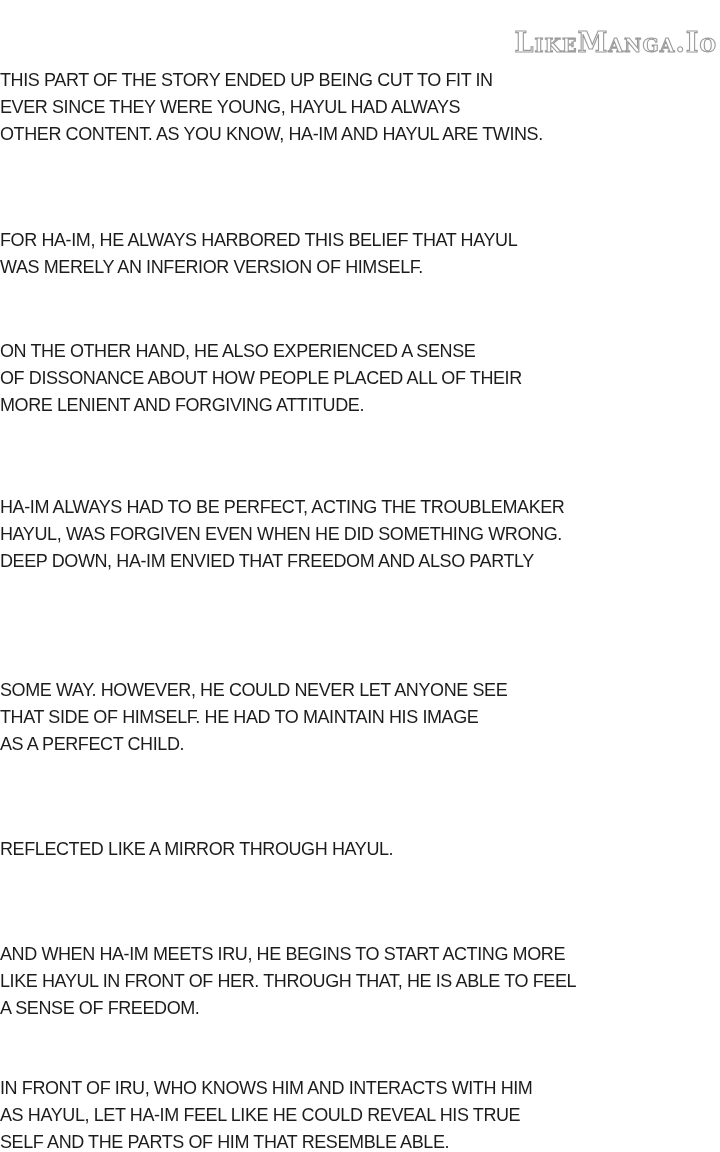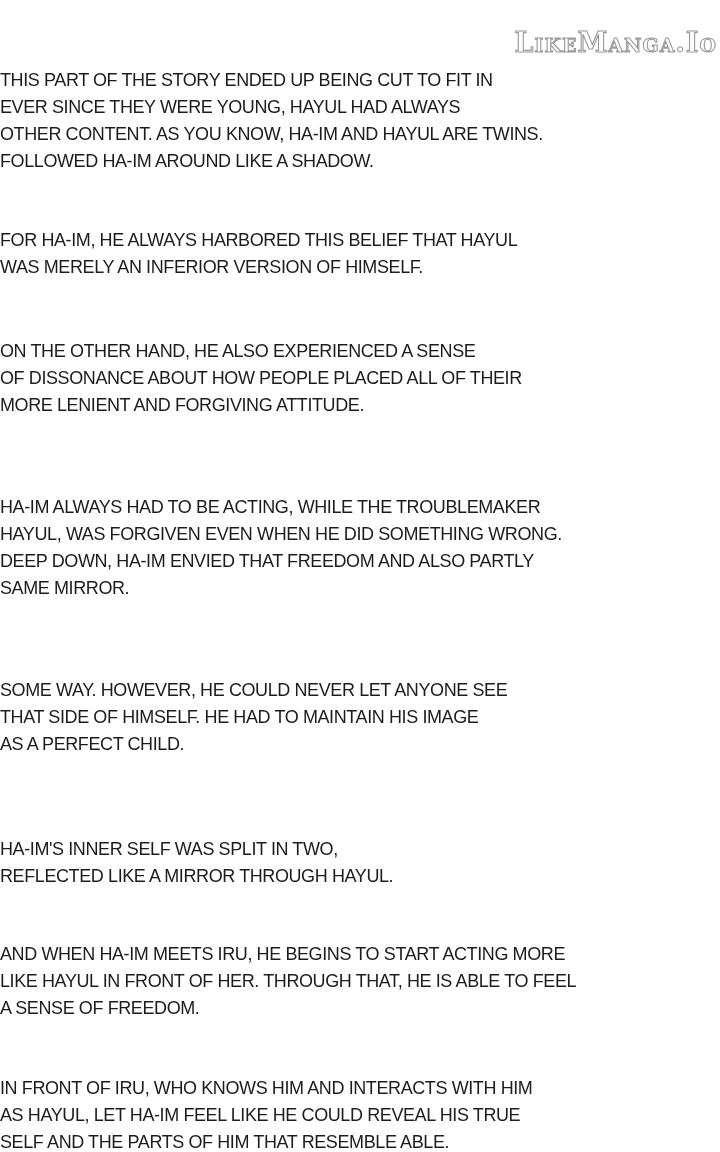--- a/index.html
+++ b/index.html
@@ -53,49 +53,46 @@
 <body>
 
 <div class="page">
 
   <div class="watermark">LikeManga.Io</div>
 
   <section class="para" style="top:39px">
     <div class="line">THIS PART OF THE STORY ENDED UP BEING CUT TO FIT IN</div>
     <div class="line">EVER SINCE THEY WERE YOUNG, HAYUL HAD ALWAYS</div>
     <div class="line">OTHER CONTENT. AS YOU KNOW, HA-IM AND HAYUL ARE TWINS.</div>
-    <div class="line">FOLLOWED HA-IM AROUND LIKE A SHADOW.</div>
   </section>
 
   <section class="para" style="top:199px">
     <div class="line">FOR HA-IM, HE ALWAYS HARBORED THIS BELIEF THAT HAYUL</div>
     <div class="line">WAS MERELY AN INFERIOR VERSION OF HIMSELF.</div>
   </section>
 
   <section class="para" style="top:310px">
     <div class="line">ON THE OTHER HAND, HE ALSO EXPERIENCED A SENSE</div>
     <div class="line">OF DISSONANCE ABOUT HOW PEOPLE PLACED ALL OF THEIR</div>
     <div class="line">MORE LENIENT AND FORGIVING ATTITUDE.</div>
   </section>
 
   <section class="para" style="top:466px">
-    <div class="line">HA-IM ALWAYS HAD TO BE ACTING, WHILE THE TROUBLEMAKER</div>
+    <div class="line">HA-IM ALWAYS HAD TO BE PERFECT, ACTING THE TROUBLEMAKER</div>
     <div class="line">HAYUL, WAS FORGIVEN EVEN WHEN HE DID SOMETHING WRONG.</div>
     <div class="line">DEEP DOWN, HA-IM ENVIED THAT FREEDOM AND ALSO PARTLY</div>
-    <div class="line">SAME MIRROR.</div>
   </section>
 
   <section class="para" style="top:649px">
     <div class="line">SOME WAY. HOWEVER, HE COULD NEVER LET ANYONE SEE</div>
     <div class="line">THAT SIDE OF HIMSELF. HE HAD TO MAINTAIN HIS IMAGE</div>
     <div class="line">AS A PERFECT CHILD.</div>
   </section>
 
   <section class="para" style="top:808px">
-    <div class="line">HA-IM'S INNER SELF WAS SPLIT IN TWO,</div>
     <div class="line">REFLECTED LIKE A MIRROR THROUGH HAYUL.</div>
   </section>
 
   <section class="para" style="top:913px">
     <div class="line">AND WHEN HA-IM MEETS IRU, HE BEGINS TO START ACTING MORE</div>
     <div class="line">LIKE HAYUL IN FRONT OF HER. THROUGH THAT, HE IS ABLE TO FEEL</div>
     <div class="line">A SENSE OF FREEDOM.</div>
   </section>
 
   <section class="para" style="top:1047px">

